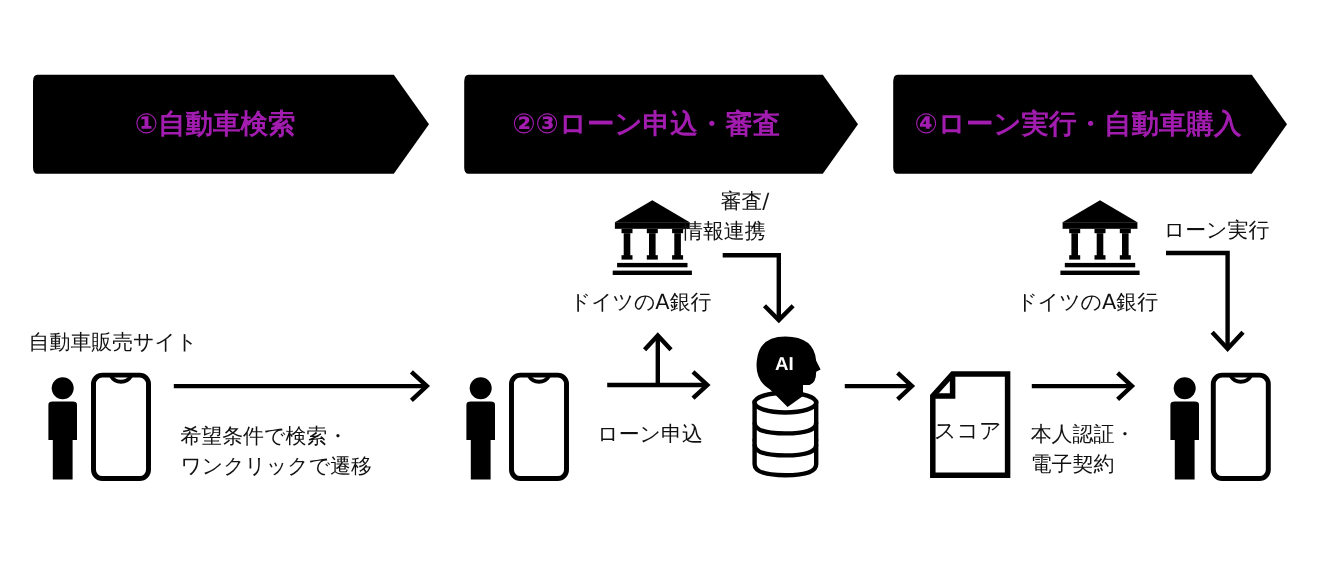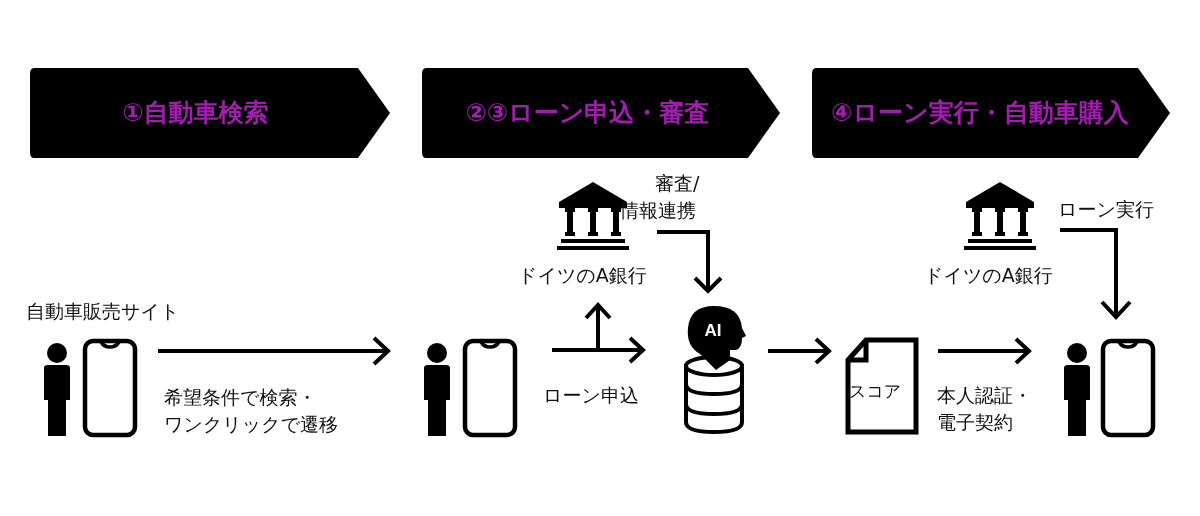--- a/index.html
+++ b/index.html
@@ -107,21 +107,21 @@
 
 <svg class="arrow" width="70" height="30" style="left:766px;top:336px;">
   <line x1="2" y1="15" x2="62" y2="15" stroke="#000" stroke-width="4"></line>
   <polyline points="50,3 63,15 50,27" fill="none" stroke="#000" stroke-width="4"></polyline>
 </svg>
 
 <svg class="icon" width="76" height="100" style="left:844px;top:336px;">
   <path d="M22,4 L72,4 L72,96 L4,96 L4,24 Z" fill="#fff" stroke="#000" stroke-width="5" stroke-linejoin="miter"></path>
   <path d="M22,4 L22,24 L4,24" fill="none" stroke="#000" stroke-width="5"></path>
 </svg>
-<div class="lbl" style="left:849px;top:378px;font-size:17px;">スコア</div>
+<div class="lbl" style="left:849px;top:378px;font-size:20px;">スコア</div>
 
 <svg class="arrow" width="100" height="30" style="left:936px;top:336px;">
   <line x1="2" y1="15" x2="92" y2="15" stroke="#000" stroke-width="4"></line>
   <polyline points="80,3 93,15 80,27" fill="none" stroke="#000" stroke-width="4"></polyline>
 </svg>
 <div class="lbl" style="left:937px;top:382px;">本人認証・</div>
 <div class="lbl" style="left:937px;top:409px;">電子契約</div>
 
 <svg class="icon" width="76" height="72" style="left:962px;top:180px;">
   <polygon points="38,2 72,22 4,22" fill="#000"></polygon>

